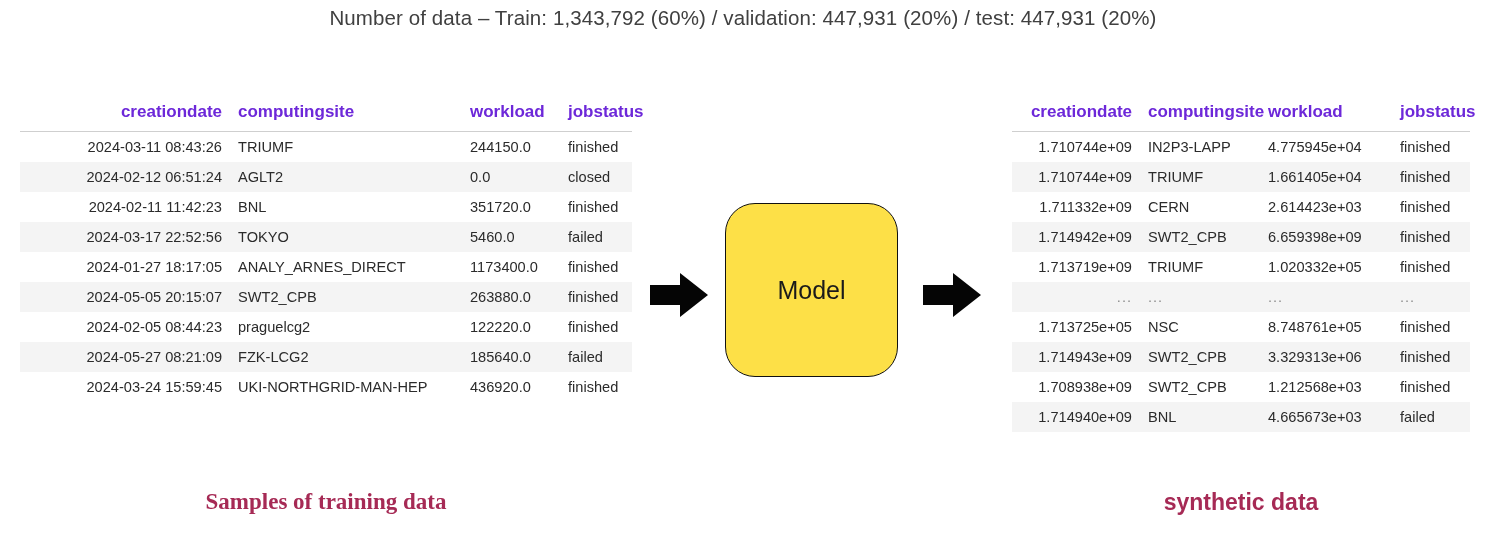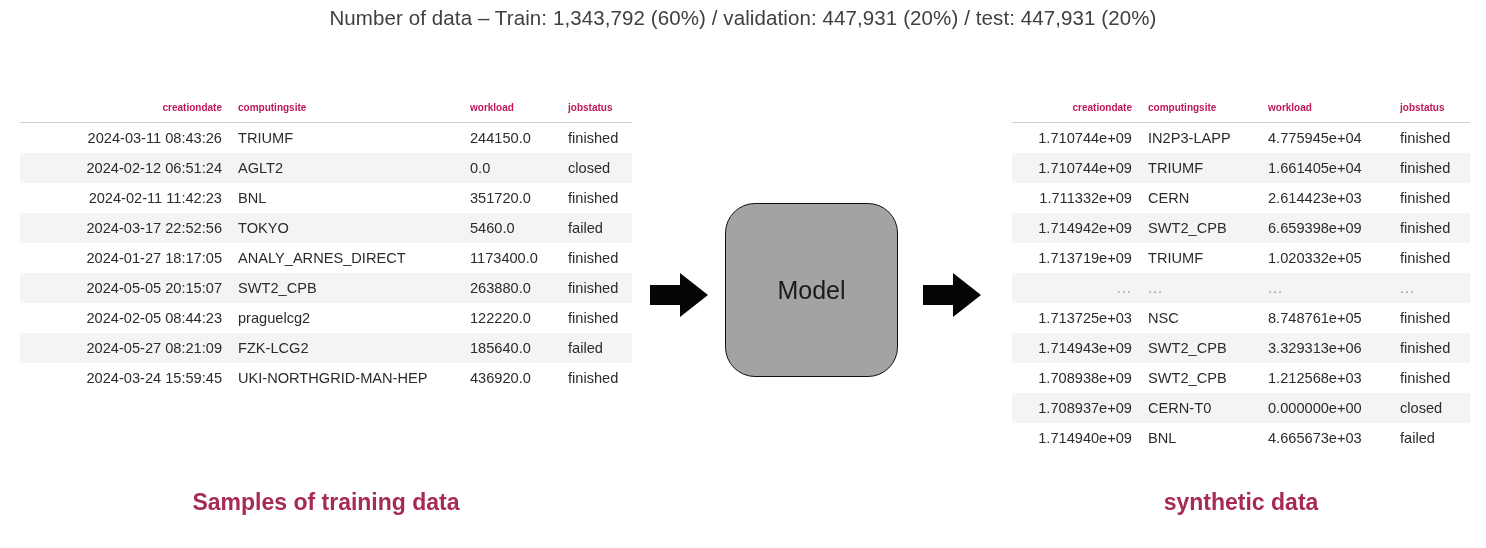--- a/index.html
+++ b/index.html
@@ -32,25 +32,25 @@
   
   .df-table {
     position: absolute;
     border-collapse: collapse;
     font-size: 14.6px;
     color: #2b2b2b;
     table-layout: fixed;
   }
   .df-table th {
     font-weight: bold;
-    color: #be185d;
+    color: #6d28d9;
     padding: 5px 8px 9px 8px;
     border-bottom: 1.6px solid #cfcfcf;
     white-space: nowrap;
-    font-size: 10px;
+    font-size: 17px;
   }
   .df-table td {
     padding: 7px 8px;
     white-space: nowrap;
     border: none;
   }
   .df-table tbody tr:nth-child(even) {
     background: #f4f4f4;
   }
   .df-table tbody tr:nth-child(odd) {
@@ -90,21 +90,21 @@
 
   
   #model-box {
     position: absolute;
     left: 725px;
     top: 203px;
     width: 173px;
     height: 174px;
     border: 1.7px solid #111111;
     border-radius: 30px;
-    background: #a3a3a3;
+    background: #fde047;
     box-sizing: border-box;
   }
   #model-label {
     position: absolute;
     left: 0;
     top: 0;
     width: 100%;
     height: 100%;
     display: flex;
     align-items: center;
@@ -128,20 +128,21 @@
     font-size: 23px;
     font-weight: bold;
     color: #a62a55;
     white-space: nowrap;
     text-align: center;
   }
   #caption-left {
     left: 20px;
     top: 489px;
     width: 612px;
+    font-family: Liberation Serif, serif;
   }
   #caption-right {
     left: 1012px;
     top: 489px;
     width: 458px;
   }
 </style>
 </head>
 <body>
 
@@ -278,42 +279,36 @@
         <td class="col-work">1.020332e+05</td>
         <td class="col-status">finished</td>
       </tr>
       <tr class="ellipsis-row">
         <td class="col-date">...</td>
         <td class="col-site">...</td>
         <td class="col-work">...</td>
         <td class="col-status">...</td>
       </tr>
       <tr>
-        <td class="col-date">1.713725e+03</td>
+        <td class="col-date">1.713725e+05</td>
         <td class="col-site">NSC</td>
         <td class="col-work">8.748761e+05</td>
         <td class="col-status">finished</td>
       </tr>
       <tr>
         <td class="col-date">1.714943e+09</td>
         <td class="col-site">SWT2_CPB</td>
         <td class="col-work">3.329313e+06</td>
         <td class="col-status">finished</td>
       </tr>
       <tr>
         <td class="col-date">1.708938e+09</td>
         <td class="col-site">SWT2_CPB</td>
         <td class="col-work">1.212568e+03</td>
         <td class="col-status">finished</td>
-      </tr>
-      <tr>
-        <td class="col-date">1.708937e+09</td>
-        <td class="col-site">CERN-T0</td>
-        <td class="col-work">0.000000e+00</td>
-        <td class="col-status">closed</td>
       </tr>
       <tr>
         <td class="col-date">1.714940e+09</td>
         <td class="col-site">BNL</td>
         <td class="col-work">4.665673e+03</td>
         <td class="col-status">failed</td>
       </tr>
     </tbody>
 </table>
 

